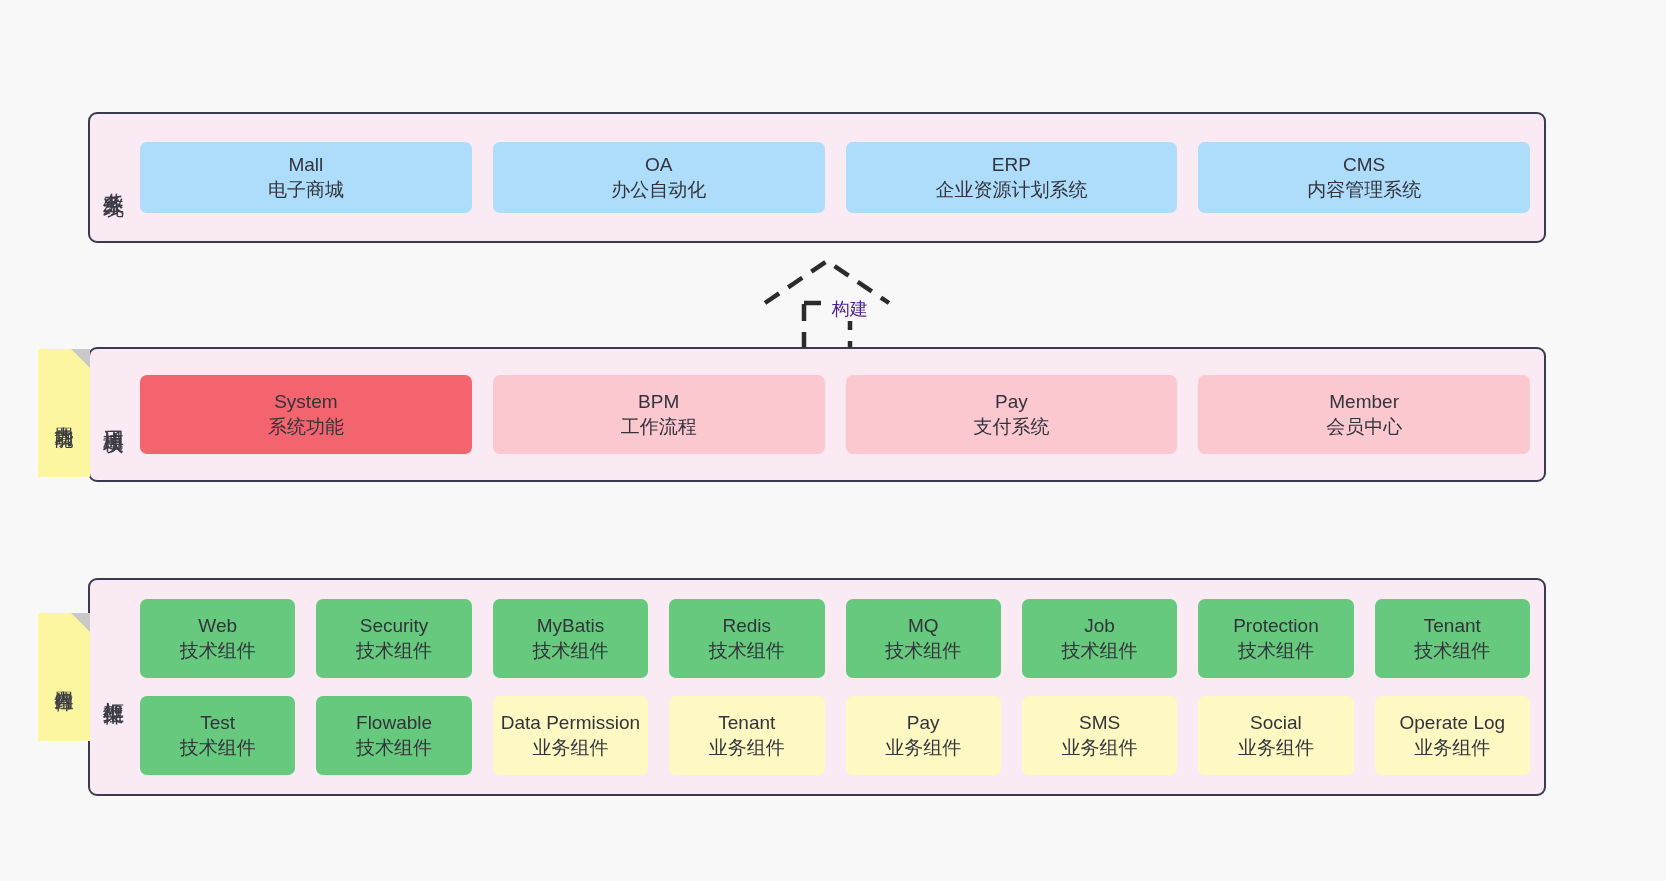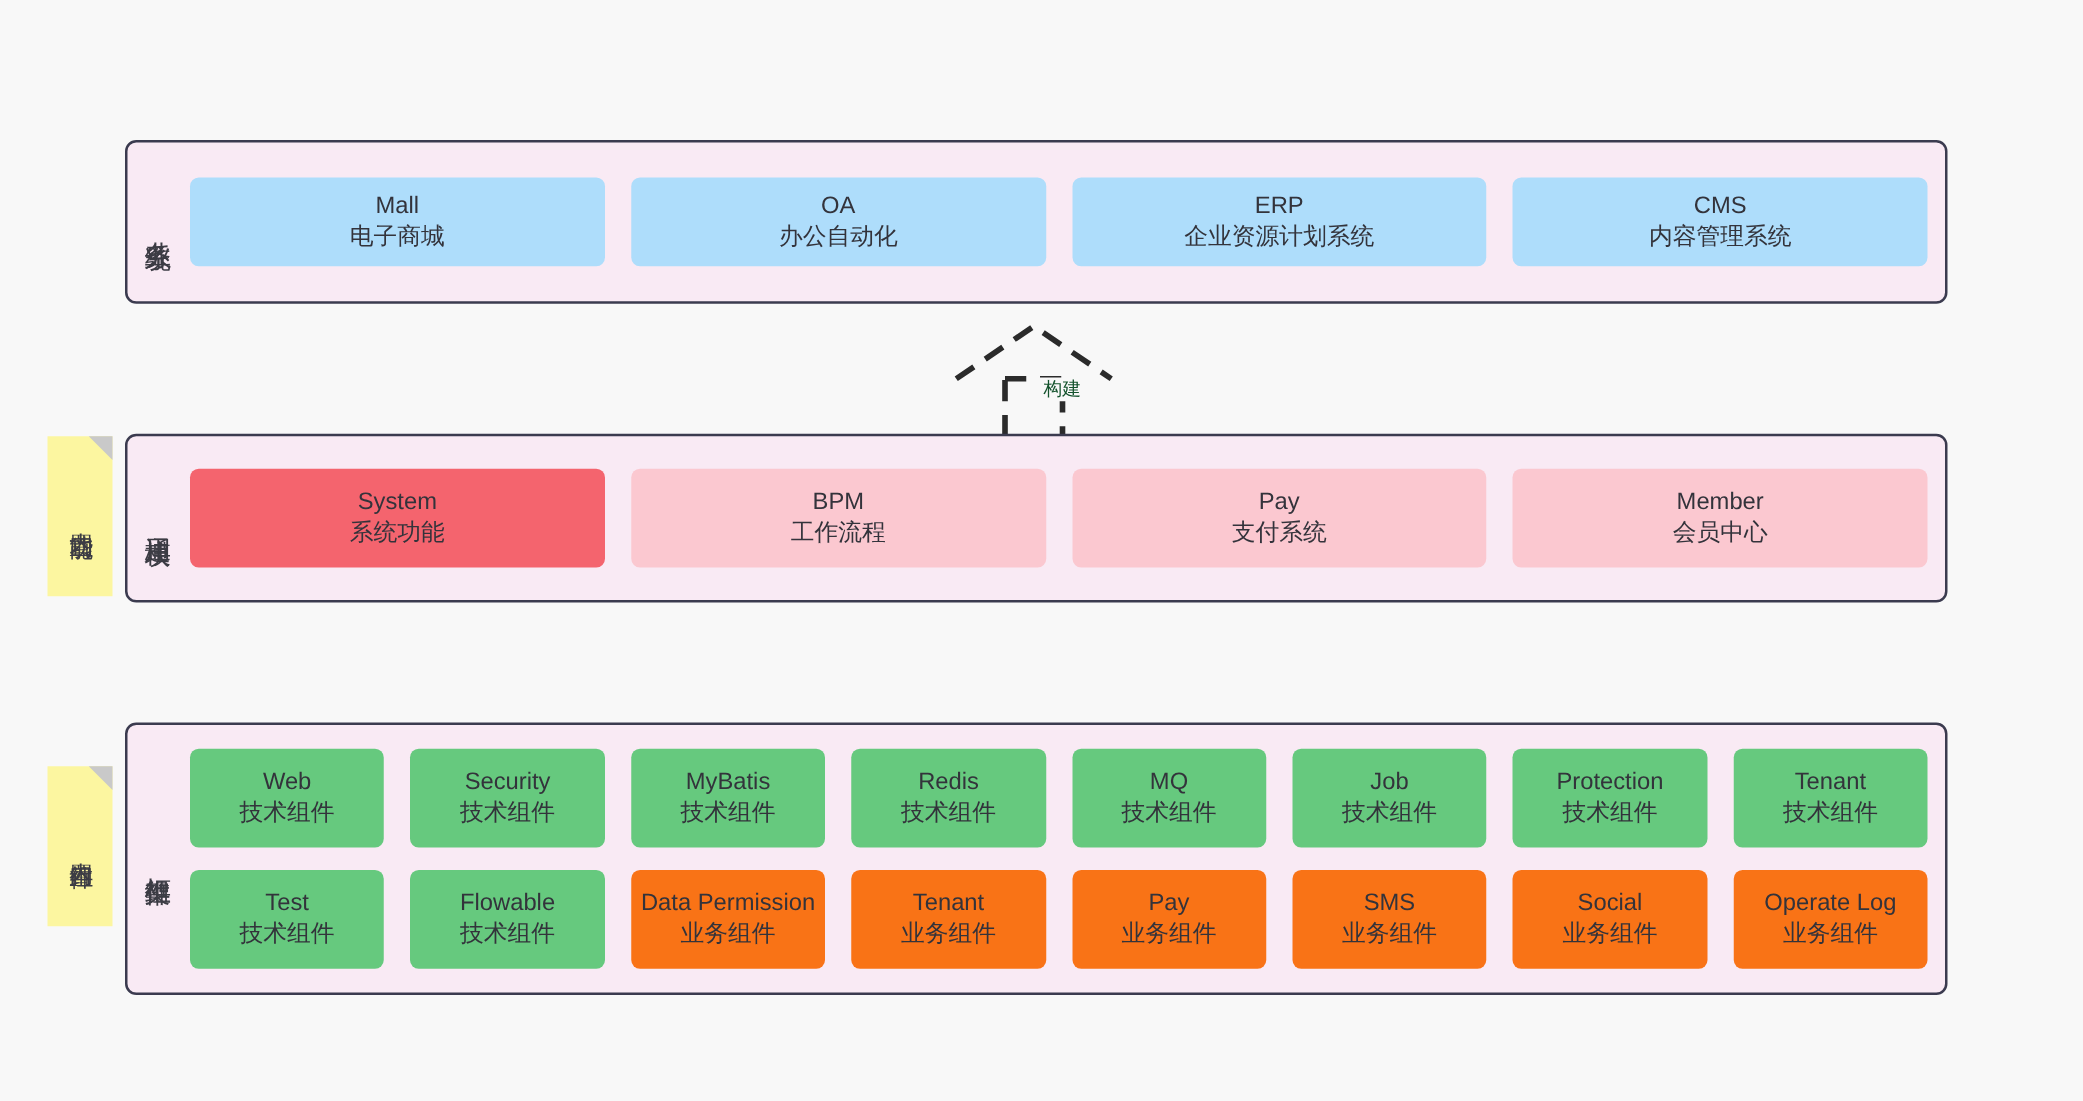--- a/index.html
+++ b/index.html
@@ -26,21 +26,20 @@
   
   .layer {
     position: absolute;
     box-sizing: border-box;
     background: #f9eaf4;
     border: 2px solid #3b3b4f;
     border-radius: 9px;
     display: flex;
     flex-direction: row;
     align-items: stretch;
-    margin-left: 12px;
   }
   .layer-title {
     flex: 0 0 auto;
     width: 46px;
     display: flex;
     align-items: center;
     justify-content: center;
     font-size: 21px;
     line-height: 1.18;
     color: #3c3c44;
@@ -81,21 +80,21 @@
     padding: 4px 6px;
     min-width: 0;
   }
   .card .t-en { white-space: normal; }
   .card .t-cn { white-space: normal; }
 
   .card.blue      { background: #aeddfb; }
   .card.red       { background: #f4646e; }
   .card.pink      { background: #fbc8d0; }
   .card.green     { background: #66c97e; }
-  .card.lightgreen{ background: #f97316; }
+  .card.lightgreen{ background: #fef9c3; }
 
   
   #layer-business { left: 88px;  top: 112px; width: 1458px; height: 131px; }
   #layer-business .card { height: 71px; }
 
   #layer-common   { left: 88px;  top: 347px; width: 1458px; height: 135px; }
   #layer-common .card { height: 79px; }
 
   #layer-framework{ left: 88px;  top: 578px; width: 1458px; height: 218px; }
   #layer-framework .card { height: 79px; }
@@ -138,22 +137,22 @@
     height: 100px;
   }
   #arrow-build   { left: 757px; top: 255px; }
   #arrow-realize { left: 772px; top: 487px; }
   .arrow svg { display: block; overflow: visible; }
   .arrow-label {
     position: absolute;
     left: 50%;
     transform: translateX(-50%);
     bottom: 8px;
-    font-size: 15px;
-    color: #14532d;
+    font-size: 18px;
+    color: #4c1d95;
     background: #f8f8f8;
     padding: 0 3px;
     white-space: nowrap;
     user-select: none;
   }
   #arrow-build .arrow-label   { bottom: 34px; left: 58%; }
   #arrow-realize .arrow-label { bottom: 26px; left: 58%; }
 </style>
 </head>
 <body>

